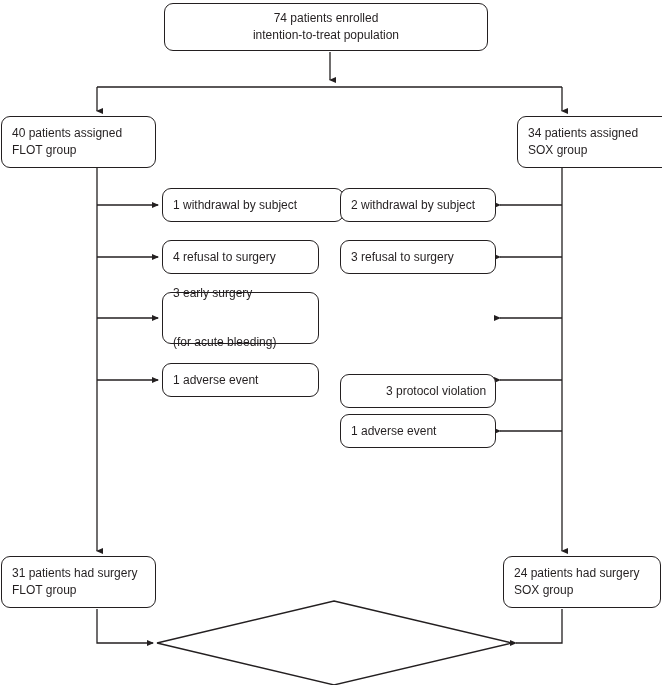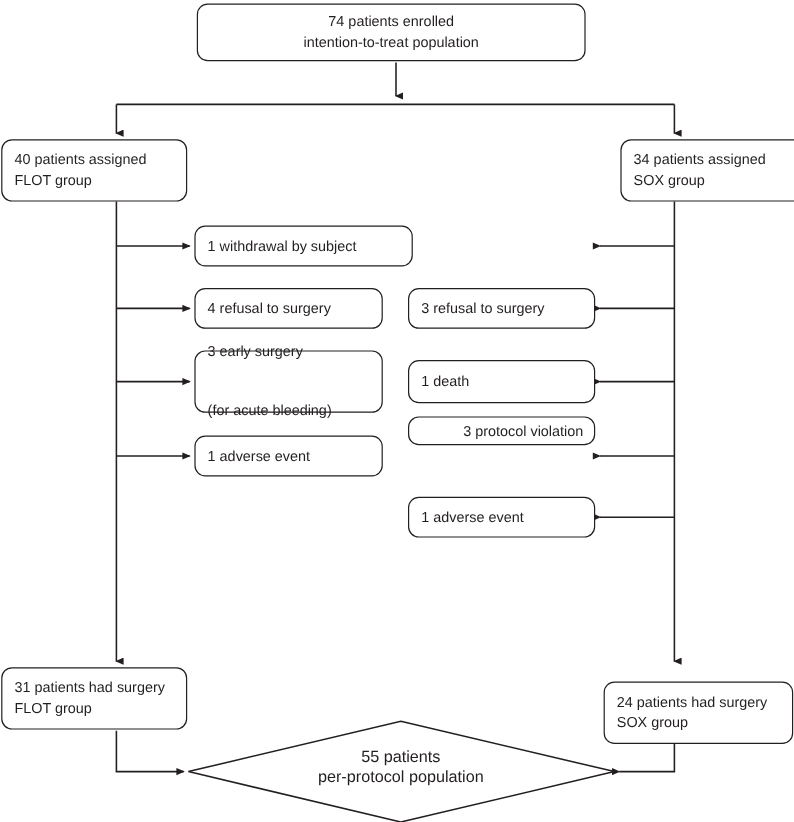--- a/index.html
+++ b/index.html
@@ -128,41 +128,37 @@
     <span class="line">4 refusal to surgery</span>
   </div>
   <div class="node left" style="left:162px; top:292px; width:157px; height:52px;gap:32px;">
     <span class="line">3 early surgery</span>
     <span class="line">(for acute bleeding)</span>
   </div>
   <div class="node left" style="left:162px; top:363px; width:157px; height:34px;">
     <span class="line">1 adverse event</span>
   </div>
 
+  <div class="node left" style="left:340px; top:188px; width:156px; height:34px;">
+    <span class="line">2 withdrawal by subject</span>
+  </div>
   <div class="node left" style="left:340px; top:240px; width:156px; height:34px;">
     <span class="line">3 refusal to surgery</span>
   </div>
-  <div class="node left" style="left:340px; top:300px; width:156px; height:36px;">
-    <span class="line">1 death</span>
-  </div>
-  <div class="node left" style="left:340px; top:347px; width:156px; height:24px;padding-left:45px;">
+  <div class="node left" style="left:340px; top:374px; width:156px; height:34px;padding-left:45px;">
     <span class="line">3 protocol violation</span>
   </div>
   <div class="node left" style="left:340px; top:414px; width:156px; height:34px;">
     <span class="line">1 adverse event</span>
   </div>
 
   <div class="node left" style="left:1px; top:556px; width:155px; height:52px;">
     <span class="line">31 patients had surgery</span>
     <span class="line">FLOT group</span>
   </div>
 
-  <div class="node left" style="left:503px; top:556px; width:158px; height:52px;margin-top:12px;">
+  <div class="node left" style="left:503px; top:556px; width:158px; height:52px;">
     <span class="line">24 patients had surgery</span>
     <span class="line">SOX group</span>
   </div>
 
-  <div class="diamond-label" style="left:214px; top:622px; width:240px;">
-    <div class="line">55 patients</div>
-    <div class="line">per-protocol population</div>
-  </div>
 
 </div>
 
 </body></html>

